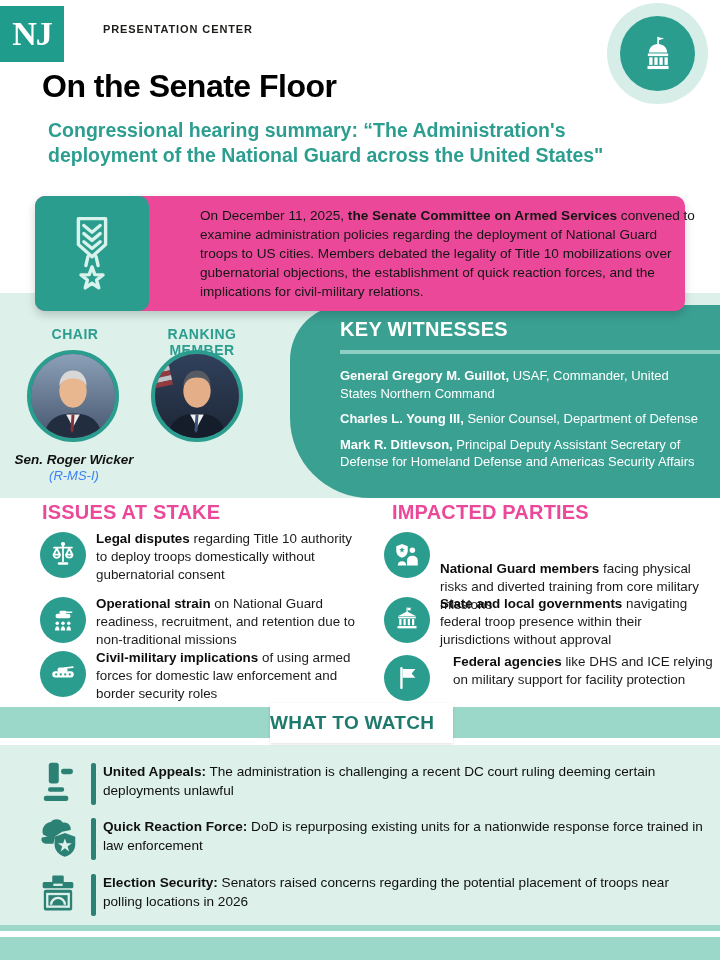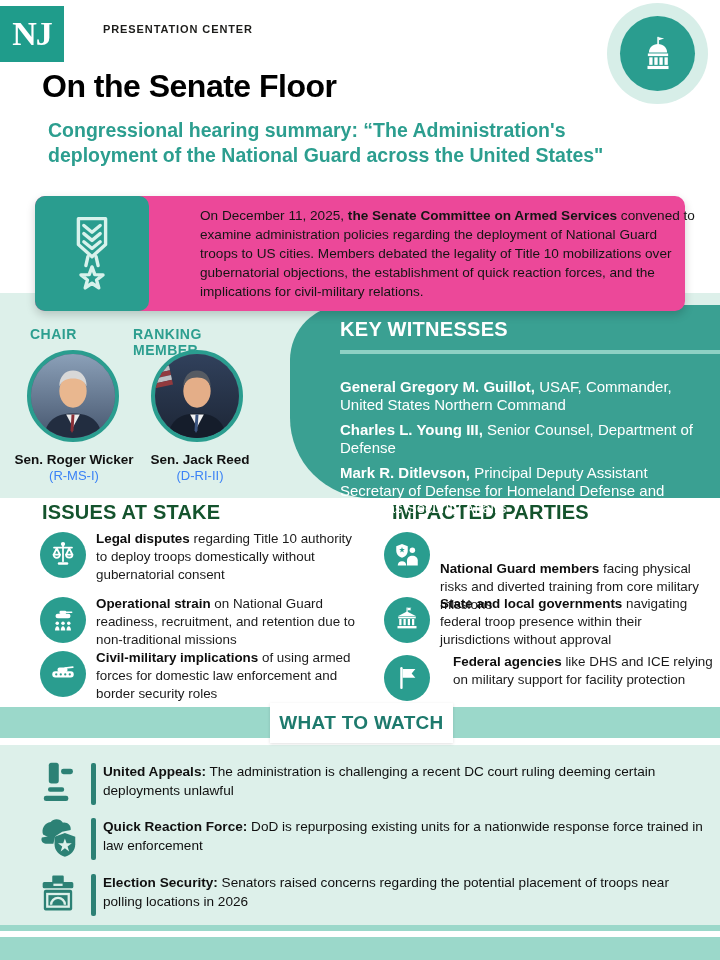--- a/index.html
+++ b/index.html
@@ -25,53 +25,53 @@
   .mint-block{left:0;top:293px;width:720px;height:205px;background:#ddf0ea;}
 
   
   .summary-card{left:35px;top:196px;width:650px;height:115px;background:#ec4899;border-radius:10px;
                 box-shadow:0 4px 10px rgba(0,0,0,.18);z-index:3;}
   .medal-square{left:0;top:0;width:114px;height:115px;border-radius:10px;background:#2a9d8f;
                 display:flex;align-items:center;justify-content:center;}
   .summary-text{left:165px;top:10px;width:495px;font-size:13.6px;line-height:19px;color:#151515;}
 
   
-  .role-label{font-size:14px;font-weight:700;color:#2c9e8f;letter-spacing:.5px;}
+  .role-label{font-size:14px;font-weight:700;color:#2c9e8f;letter-spacing:.5px;text-align:center;}
   .chair-label{left:30px;top:326px;width:90px;}
   .ranking-label{left:133px;top:326px;width:138px;}
   .portrait{width:84px;height:84px;border-radius:50%;border:4px solid #2a9d8f;overflow:hidden;background:#53627a;}
   .chair-photo{left:27px;top:350px;}
   .ranking-photo{left:151px;top:350px;}
   .person-name{font-size:13.5px;font-weight:700;color:#111;text-align:center;line-height:16px;}
   .person-party{font-size:13px;font-weight:400;color:#3b82f6;text-align:center;}
-  .chair-name{left:8px;top:452px;width:132px;}
+  .chair-name{left:8px;top:452px;width:132px;font-style:italic;}
   .ranking-name{left:140px;top:452px;width:120px;}
 
   
   .kw-panel{left:290px;top:305px;width:430px;height:193px;background:#3aa092;
             border-radius:55px 0 0 80px;z-index:2;}
   .kw-heading{left:50px;top:13px;font-size:20px;font-weight:800;color:#fff;letter-spacing:.3px;position:absolute;}
   .kw-rule{left:50px;top:45px;width:380px;height:4px;background:#8ed1c4;position:absolute;}
-  .kw-list{left:50px;top:65px;width:358px;position:absolute;color:#fff;font-size:15px;line-height:17.5px;}
+  .kw-list{left:50px;top:54px;width:358px;position:absolute;color:#fff;font-size:13px;line-height:17.5px;}
   .kw-list p{margin:8px 0;}
   .kw-list strong{font-weight:700;}
 
   
-  .section-heading{font-size:20px;font-weight:800;color:#14532d;letter-spacing:.2px;}
+  .section-heading{font-size:20px;font-weight:800;color:#ec4899;letter-spacing:.2px;}
   .issues-heading{left:42px;top:501px;}
   .impacted-heading{left:392px;top:501px;}
   .icon-circle{width:46px;height:46px;border-radius:50%;background:#2a9d8f;display:flex;
                align-items:center;justify-content:center;}
   .item-text{font-size:13.4px;line-height:17.8px;color:#1b1b1b;}
   .item-text strong{font-weight:700;color:#0e0e0e;}
 
   
   .watch-band{left:0;top:707px;width:720px;height:31px;background:#9bd8ca;}
   .watch-label-box{left:270px;top:703px;width:183px;height:40px;background:#fff;display:flex;
-                   align-items:center;justify-content:center;box-shadow:0 1px 3px rgba(0,0,0,.12);z-index:2;}
+                   align-items:center;justify-content:flex-start;box-shadow:0 1px 3px rgba(0,0,0,.12);z-index:2;}
   .watch-label-box span{font-size:19px;font-weight:800;color:#1e7a6d;letter-spacing:.3px;}
   .watch-section{left:0;top:745px;width:720px;height:180px;background:#ddf0ea;}
   .watch-bar{width:5px;height:42px;background:#2c8175;border-radius:2px;}
   .watch-text{font-size:13.6px;line-height:19px;color:#101010;width:600px;}
   .watch-text strong{font-weight:700;}
 
   .thin-band{left:0;top:925px;width:720px;height:6px;background:#9bd8ca;}
   .bottom-band{left:0;top:937px;width:720px;height:23px;background:#9bd8ca;}
 </style>
 </head>
@@ -175,24 +175,20 @@
       <path d="M41.5 62h3l-1 16-1.5 3-1.5-3z" fill="#3c5580"></path>
       <ellipse cx="43" cy="38" rx="14" ry="17" fill="#e4ae88"></ellipse>
       <path d="M29 34c0-11 6-17 14-17s14 6 14 17c-2-7-7-10-14-10s-12 3-14 10z" fill="#565b63"></path>
     </svg>
   </div>
 
   <div class="abs chair-name">
     <div class="person-name">Sen. Roger Wicker</div>
     <div class="person-party">(R-MS-I)</div>
   </div>
-  <div class="abs ranking-name">
-    <div class="person-name">Sen. Jack Reed</div>
-    <div class="person-party">(D-RI-II)</div>
-  </div>
 
   <div class="abs section-heading issues-heading">ISSUES AT STAKE</div>
 
   <div class="abs icon-circle" style="left:40px;top:532px;">
     <svg width="30" height="30" viewBox="0 0 24 24">
       <g stroke="#fff" stroke-width="1.4" fill="none" stroke-linecap="round" stroke-linejoin="round">
         <circle cx="12" cy="3.2" r="1" fill="#fff"></circle>
         <path d="M12 4.5v12.5M4.8 6h14.4"></path>
         <path d="M7 6.6l-2.4 5h4.8zM17 6.6l-2.4 5h4.8z"></path>
         <path d="M4.4 11.6a2.6 2.6 0 005.2 0M14.4 11.6a2.6 2.6 0 005.2 0"></path>

